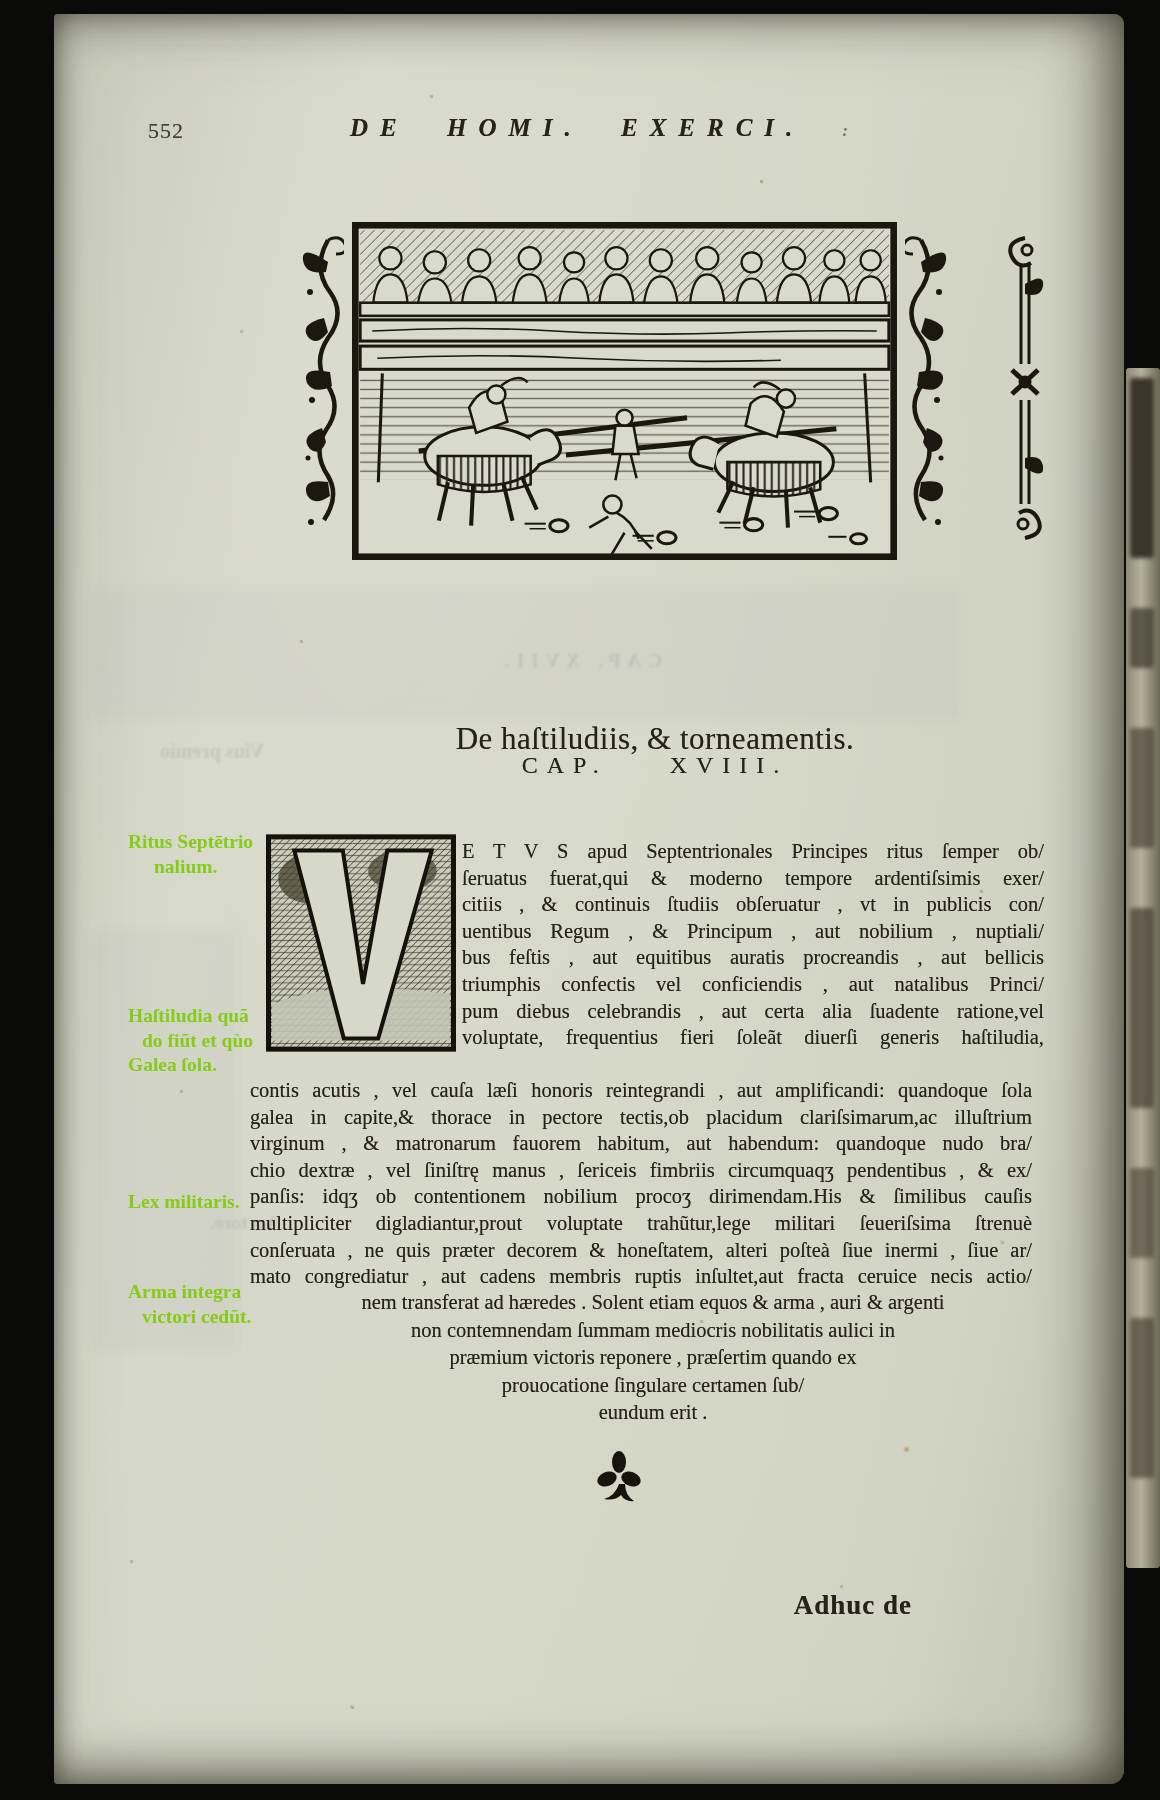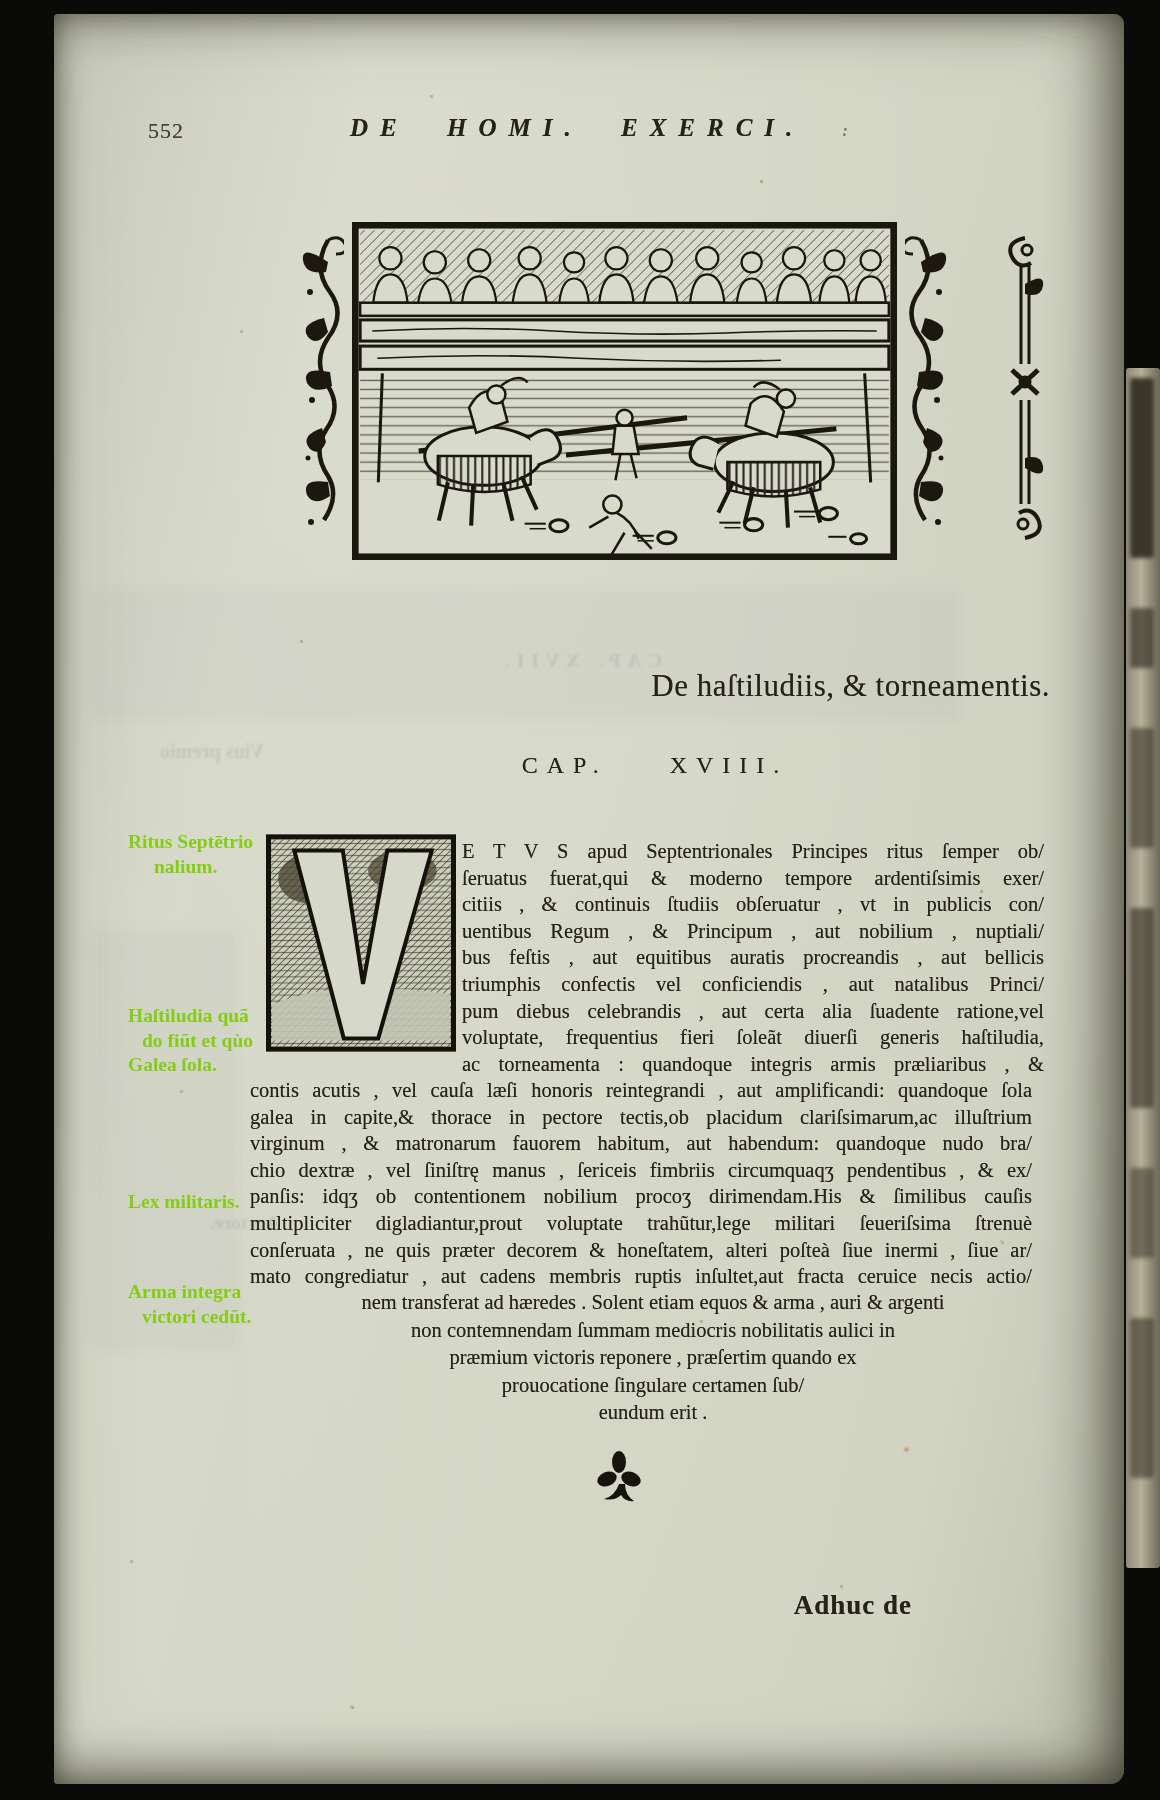--- a/index.html
+++ b/index.html
@@ -19,21 +19,21 @@
                     inset 0 0 90px rgba(88,84,60,.14);}
   .ink{color:#26221a;text-shadow:0 0 .5px rgba(40,33,20,.55);}
   .folio{position:absolute;left:148px;top:118px;font-size:22px;color:#454134;letter-spacing:1px;
          filter:blur(.3px);}
   .head{position:absolute;left:290px;top:114px;width:620px;text-align:center;font-size:25px;
         font-weight:600;letter-spacing:12px;word-spacing:20px;font-style:italic;}
   .head .mark{font-size:16px;opacity:.55;letter-spacing:2px;}
   .woodrow{position:absolute;top:222px;left:0;width:1160px;height:340px;}
   .orn{position:absolute;top:10px;}
   .scene{position:absolute;left:352px;top:0;}
-  .chap-title{position:absolute;left:260px;top:668px;width:790px;text-align:right;
+  .chap-title{position:absolute;left:260px;top:721px;width:790px;text-align:center;
         font-size:31px;letter-spacing:.5px;}
   .capline{position:absolute;left:260px;top:752px;width:790px;text-align:center;font-size:24px;}
   .capline span{letter-spacing:9px;}
   .capline .gap{display:inline-block;width:62px;}
   .dropcap{position:absolute;left:266px;top:834px;}
   .col-indent{position:absolute;left:462px;top:838px;width:582px;font-size:20.5px;
         line-height:26.6px;}
   .col-full{position:absolute;left:250px;top:1077px;width:782px;font-size:20.5px;
         line-height:26.6px;}
   .col-tail{position:absolute;left:262px;top:1289px;width:782px;font-size:20.5px;
@@ -323,21 +323,20 @@
 
   <div class="col-indent ink">
     <div class="bl">E T V S  apud Septentrionales Principes ritus ſemper ob/</div>
     <div class="bl">ſeruatus fuerat,qui &amp; moderno tempore ardentiſsimis exer/</div>
     <div class="bl">citiis , &amp; continuis ſtudiis obſeruatur , vt in publicis con/</div>
     <div class="bl">uentibus Regum , &amp; Principum , aut nobilium , nuptiali/</div>
     <div class="bl">bus feſtis , aut equitibus auratis procreandis , aut bellicis</div>
     <div class="bl">triumphis confectis vel conficiendis , aut natalibus Princi/</div>
     <div class="bl">pum diebus celebrandis , aut certa alia ſuadente ratione,vel</div>
     <div class="bl">voluptate, frequentius fieri ſoleãt diuerſi generis haſtiludia,</div>
-    <div class="bl">ac torneamenta : quandoque integris armis præliaribus , &amp;</div>
   </div>
   <div class="col-full ink">
     <div class="bl">contis acutis , vel cauſa læſi honoris reintegrandi , aut amplificandi: quandoque ſola</div>
     <div class="bl">galea in capite,&amp; thorace in pectore tectis,ob placidum clariſsimarum,ac illuſtrium</div>
     <div class="bl">virginum , &amp; matronarum fauorem habitum, aut habendum: quandoque nudo bra/</div>
     <div class="bl">chio dextræ , vel ſiniſtrę manus , ſericeis fimbriis circumquaqʒ pendentibus , &amp; ex/</div>
     <div class="bl">panſis: idqʒ ob contentionem nobilium procoʒ dirimendam.His &amp; ſimilibus cauſis</div>
     <div class="bl">multipliciter digladiantur,prout voluptate trahũtur,lege militari ſeueriſsima ſtrenuè</div>
     <div class="bl">conſeruata , ne quis præter decorem &amp; honeſtatem, alteri poſteà ſiue inermi , ſiue ar/</div>
     <div class="bl">mato congrediatur , aut cadens membris ruptis inſultet,aut fracta ceruice necis actio/</div>

